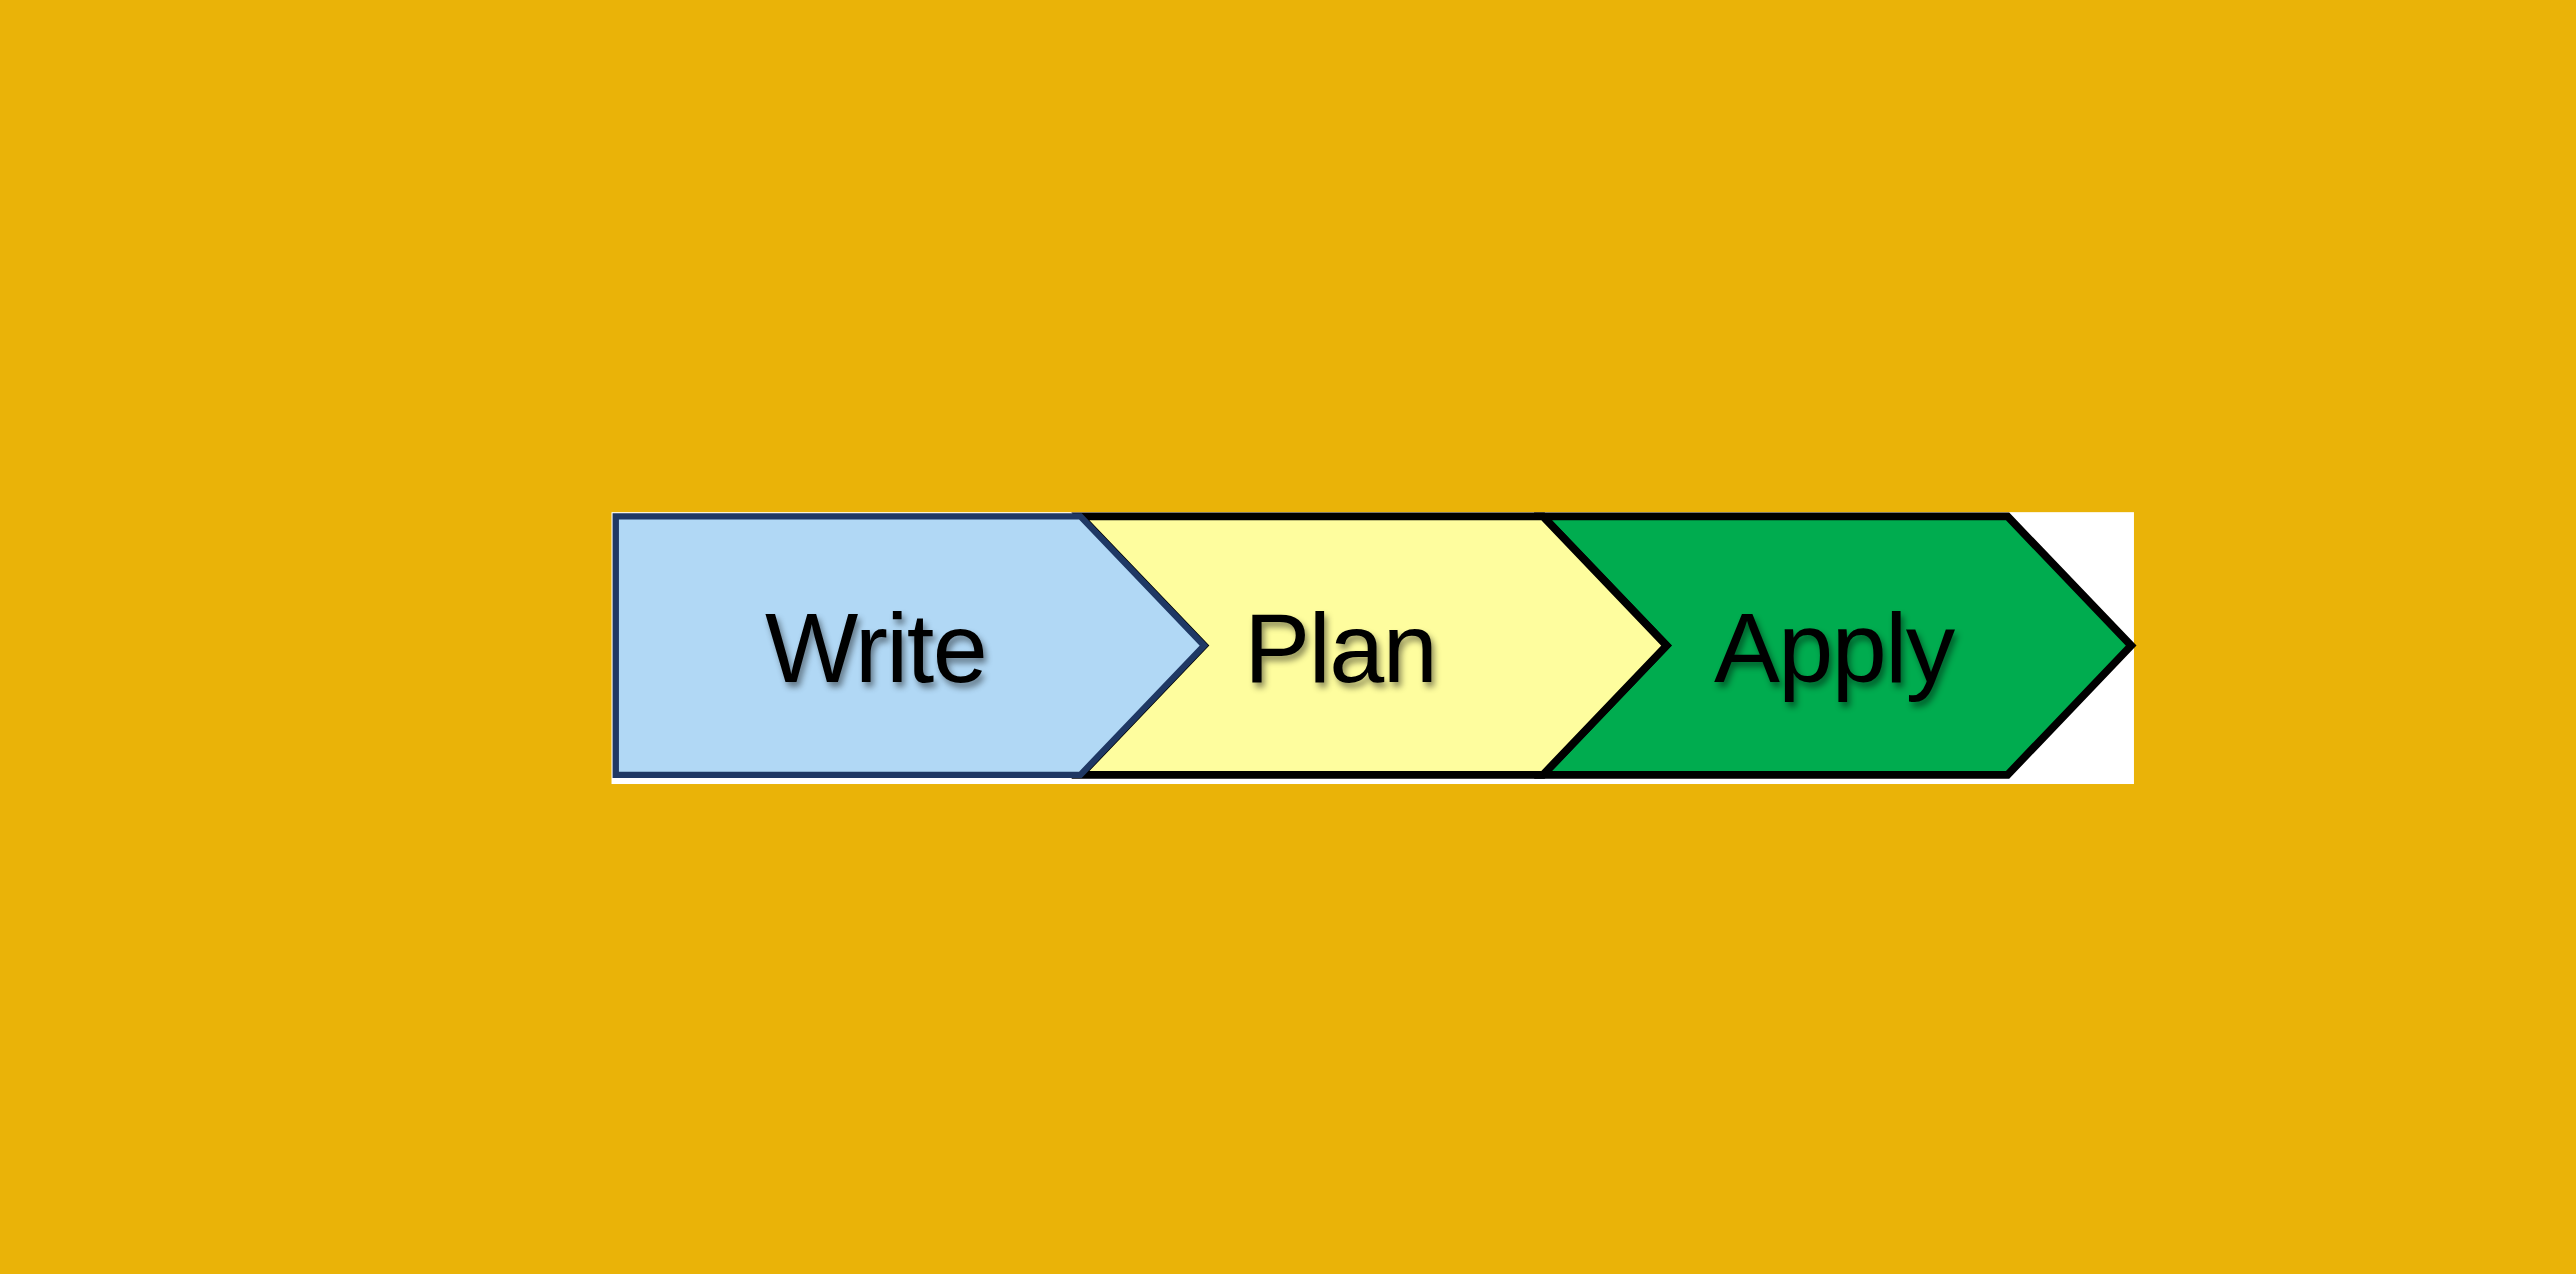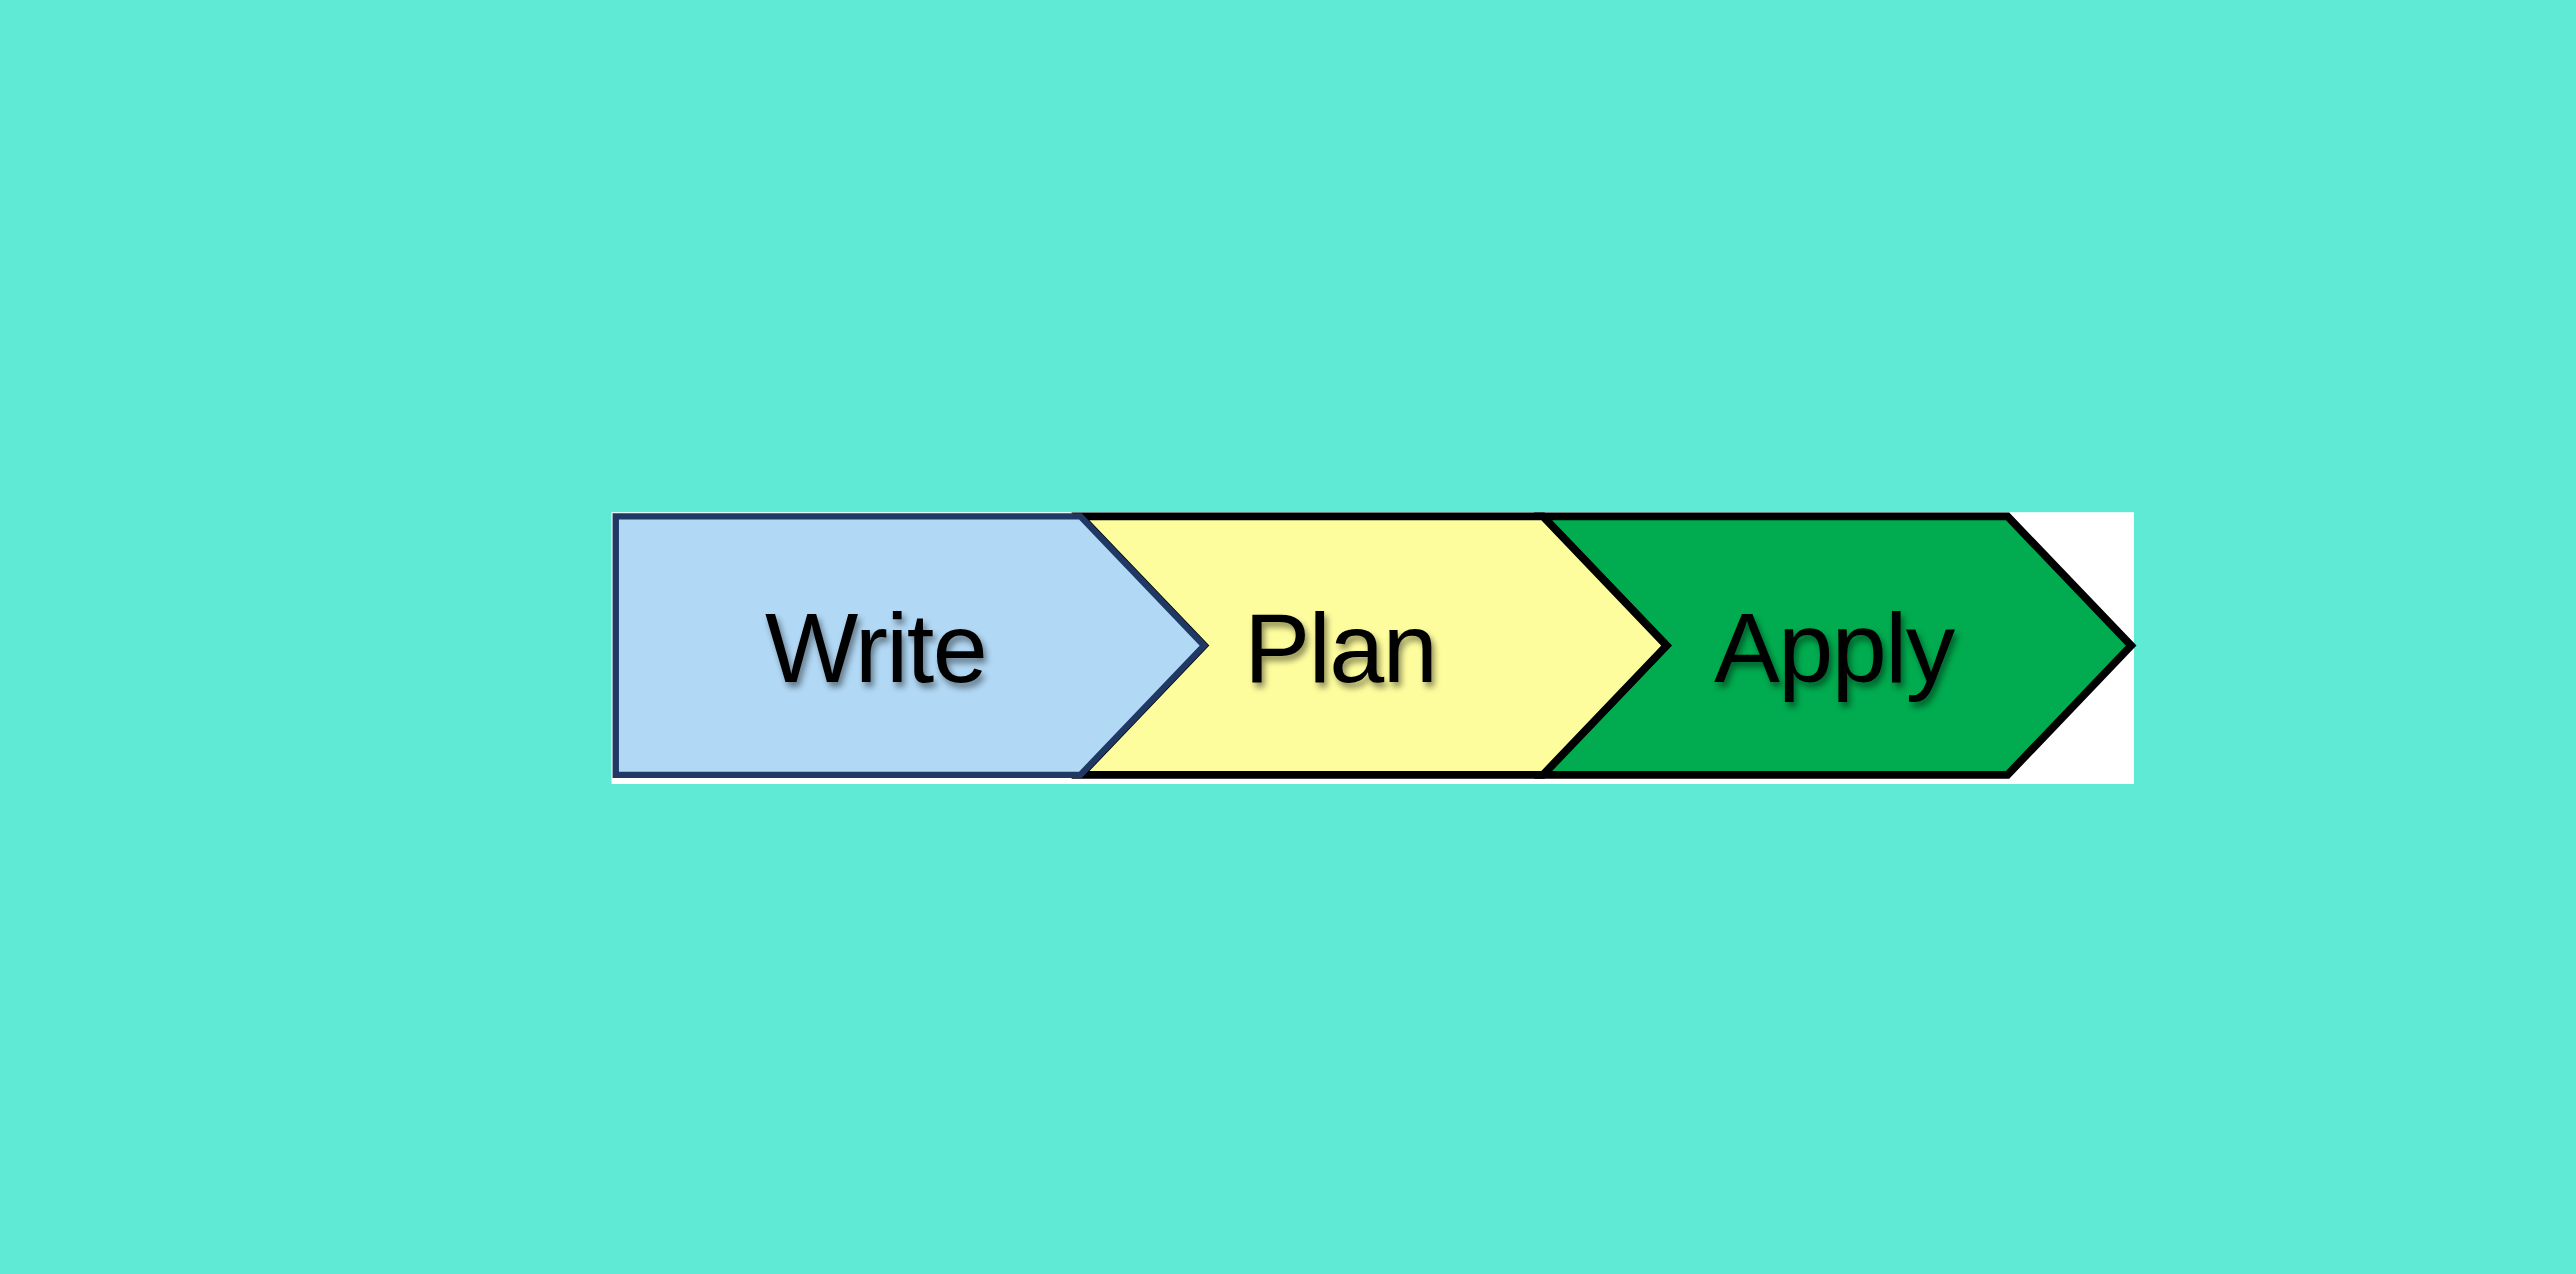--- a/index.html
+++ b/index.html
@@ -23,21 +23,21 @@
     font-family: "Liberation Sans", sans-serif;
     font-size: 140px;
     letter-spacing: -0.015em;
     text-anchor: middle;
     text-shadow: 3px 5px 6px rgba(0,0,0,0.45);
   }
 </style>
 </head>
 <body>
 
-<div id="canvas" style="background: #5eead4;">
+<div id="canvas" style="background: #eab308;">
 
   <svg width="2576" height="1275" viewBox="0 0 3648 1805" xmlns="http://www.w3.org/2000/svg">
 
     <rect x="866" y="725" width="2156" height="385" style="fill: rgb(255, 255, 255);"></rect>
 
     <polygon class="chevron-dark" points="2185,731 2843,731 3018,914 2843,1097 2185,1097 2360,914" style="fill: rgb(0, 172, 79); stroke: rgb(0, 0, 0);"></polygon>
 
     <polygon class="chevron-dark" points="1530,731 2185,731 2360,914 2185,1097 1530,1097 1705,914" style="fill: rgb(254, 253, 158); stroke: rgb(0, 0, 0);"></polygon>
 
     <polygon class="chevron-blue" points="872,731 1530,731 1705,914 1530,1097 872,1097" style="fill: rgb(177, 216, 245); stroke: rgb(31, 56, 100);"></polygon>

